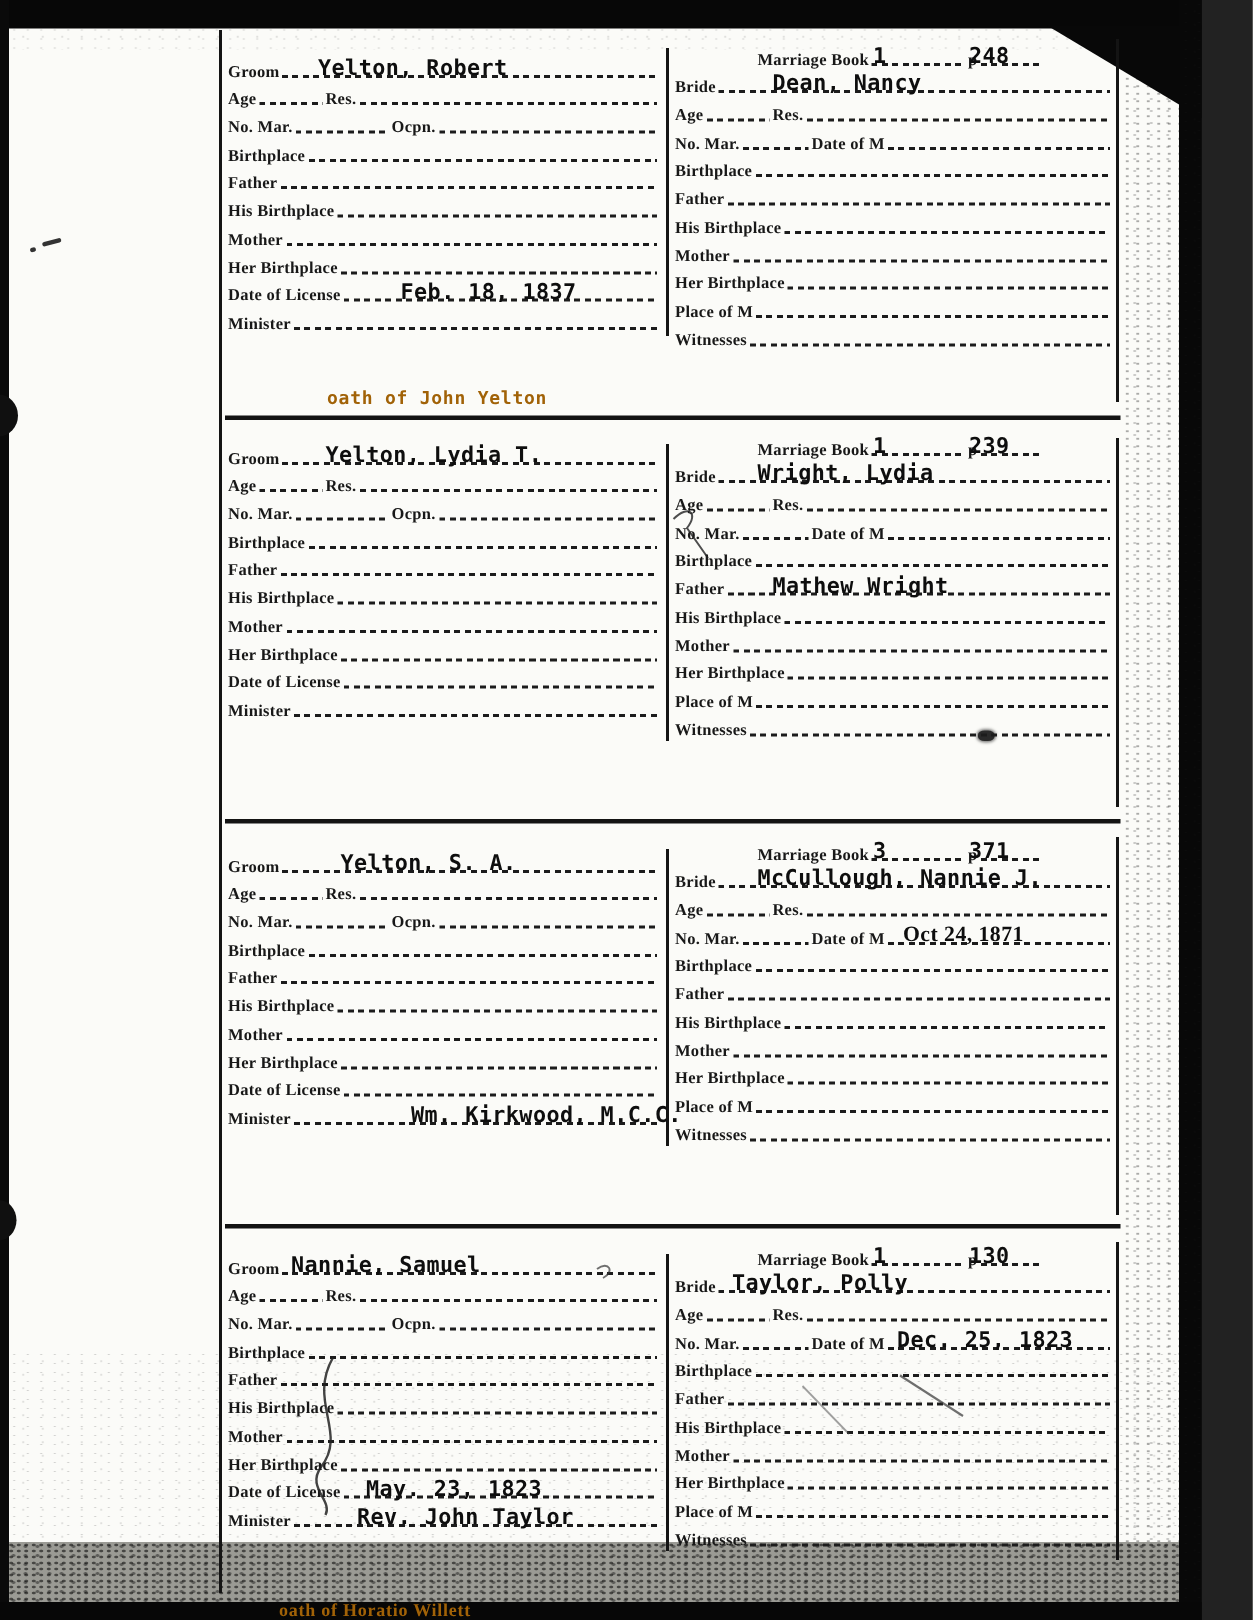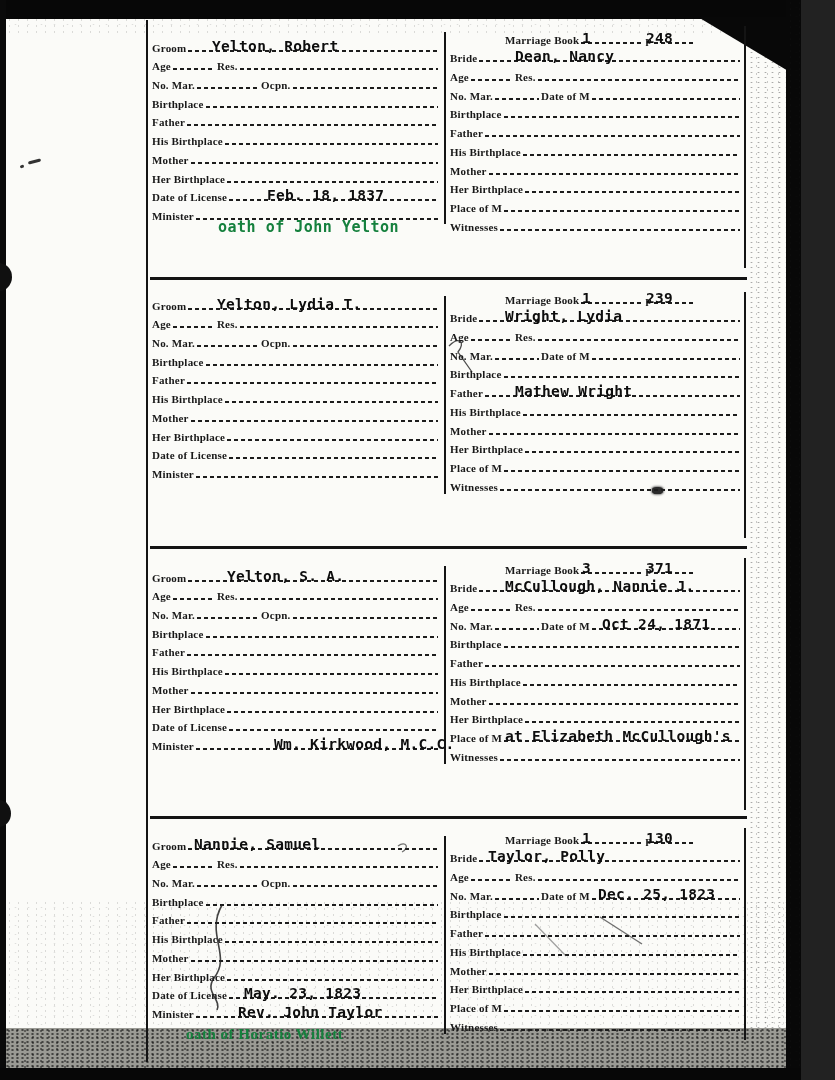--- a/index.html
+++ b/index.html
@@ -35,22 +35,22 @@
   
   .col{position:absolute;}
   .row{position:relative;height:18.7px;display:flex;align-items:flex-end;}
   .lbl{font-size:11px;font-weight:700;color:#181818;letter-spacing:.2px;line-height:12px;
        padding-bottom:1px;white-space:nowrap;}
   .line{height:2px;flex:1;align-self:flex-end;margin:0 2px 3px 2px;
         background:repeating-linear-gradient(90deg,#1c1c1c 0 4px,transparent 4px 7px);}
   .line-fix{flex:none;}
   .typed{position:absolute;bottom:1px;font-family:"DejaVu Sans Mono",monospace;
          font-size:14.5px;font-weight:600;letter-spacing:.3px;color:#0e0e0e;white-space:nowrap;}
-  .note{position:absolute;font-family:"DejaVu Sans Mono",monospace;font-size:15px;
-        font-weight:600;letter-spacing:.5px;color:#15803d;white-space:nowrap;}
+  .note{position:absolute;font-family:"DejaVu Sans Mono",monospace;font-size:12px;
+        font-weight:600;letter-spacing:.5px;color:#a16207;white-space:nowrap;margin-top:40px;}
   
   .punch{position:absolute;background:#101010;border-radius:50%;}
   .smudge{position:absolute;background:#2a2a2a;border-radius:40%;
           box-shadow:0 0 2px 1px rgba(40,40,40,.6);}
   .pencil{position:absolute;background:#333;transform:rotate(-15deg);border-radius:2px;}
   svg.scratch{position:absolute;left:0;top:0;width:835px;height:1080px;pointer-events:none;}
 </style>
 </head>
 <body>
 
@@ -378,21 +378,21 @@
             <span class="lbl">Age</span>
             <span class="line line-fix" style="width: 42px;"></span>
             <span class="lbl">Res.</span>
             <span class="line"></span>
           </div>
           <div class="row">
             <span class="lbl">No. Mar.</span>
             <span class="line line-fix" style="width: 44px;"></span>
             <span class="lbl">Date of M</span>
             <span class="line"></span>
-            <span class="typed" style="left: 152px;">Oct 24, 1871</span>
+            <span class="typed" style="left: 152px; font-family: Liberation Serif, serif;">Oct 24, 1871</span>
           </div>
           <div class="row">
             <span class="lbl">Birthplace</span>
             <span class="line"></span>
           </div>
           <div class="row">
             <span class="lbl">Father</span>
             <span class="line"></span>
             <span class="typed" style="left: 65px;"></span>
           </div>
@@ -404,21 +404,20 @@
             <span class="lbl">Mother</span>
             <span class="line"></span>
           </div>
           <div class="row">
             <span class="lbl">Her  Birthplace</span>
             <span class="line"></span>
           </div>
           <div class="row">
             <span class="lbl">Place  of  M</span>
             <span class="line"></span>
-            <span class="typed" style="left: 55px;">at Elizabeth McCullough's</span>
           </div>
           <div class="row">
             <span class="lbl">Witnesses</span>
             <span class="line"></span>
           </div>
         </div>
       </div>
       <div style="position: absolute; left: 0px; top: 0px; width: 835px;">
         <div class="col" style="left: 152px; top: 834px; width: 288px;">
           <div class="row">

